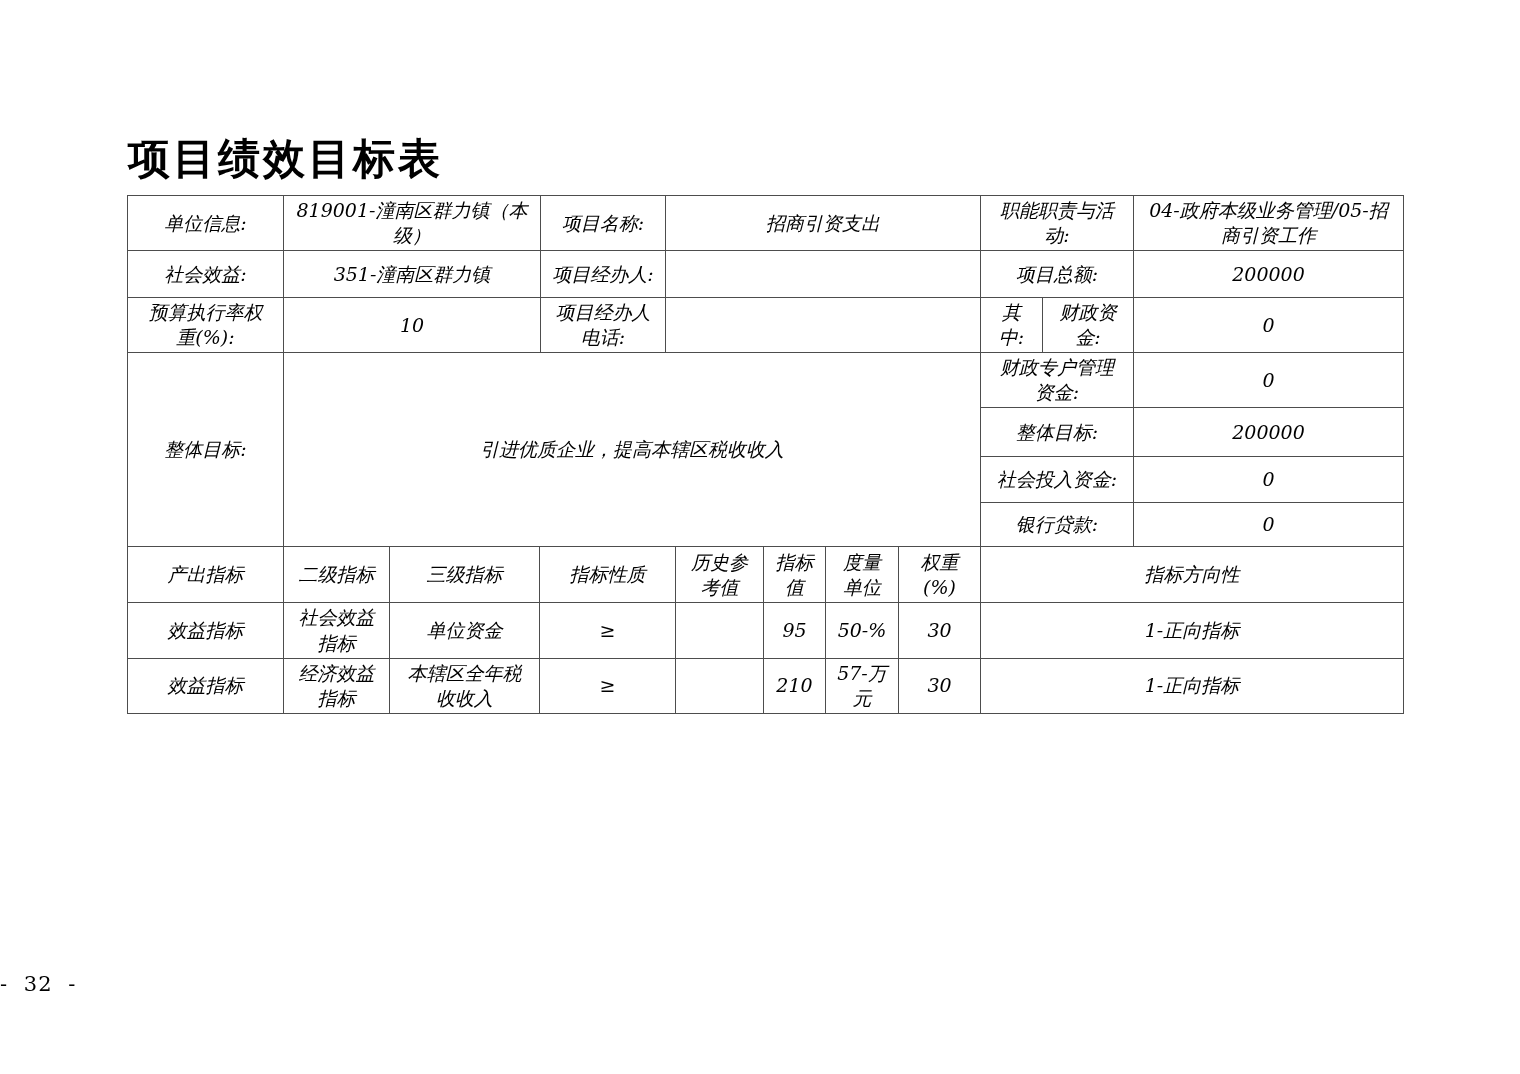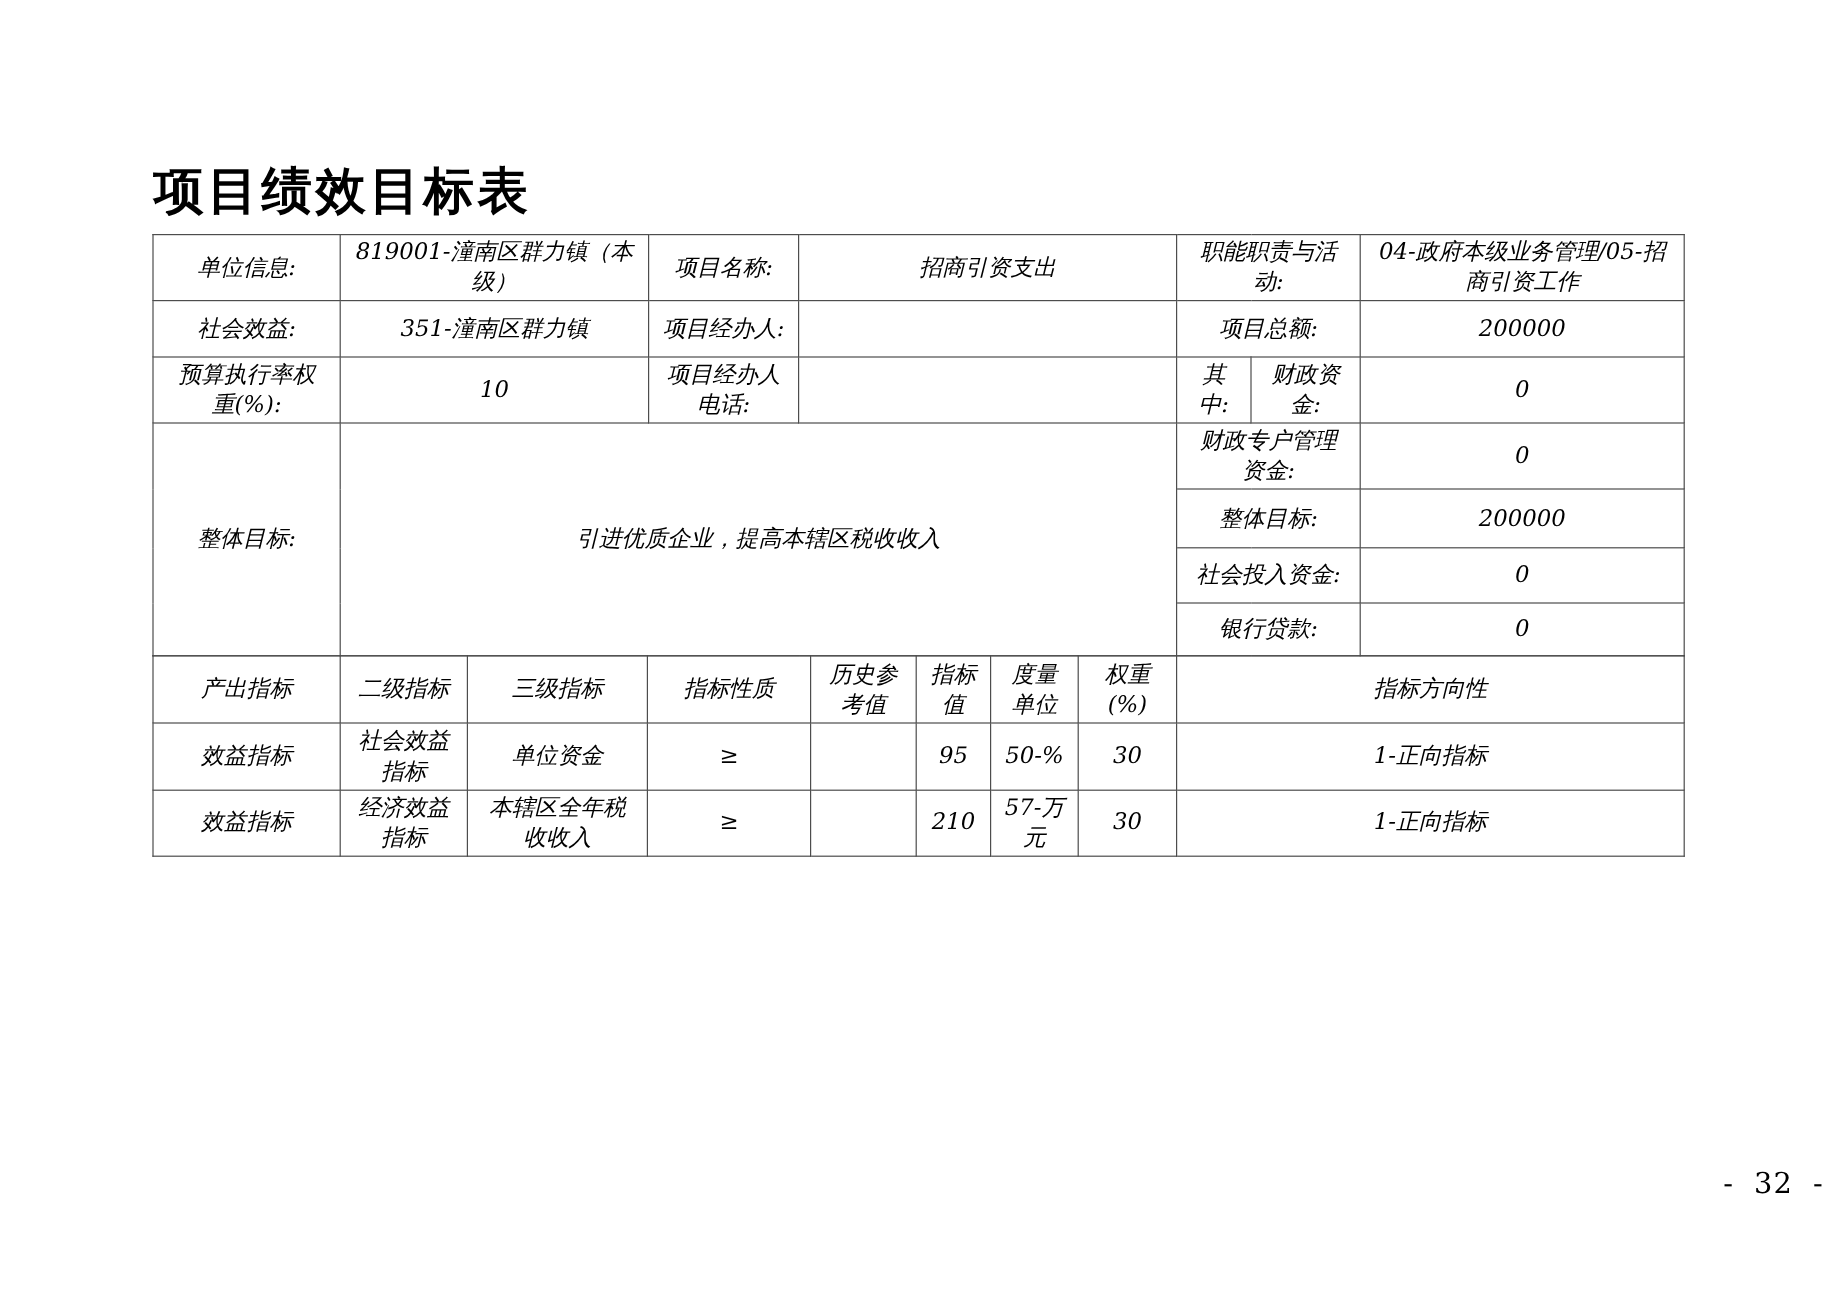--- a/index.html
+++ b/index.html
@@ -45,22 +45,22 @@
     padding: 2px 4px;
     white-space: pre-line;
     overflow: hidden;
   }
   .tbl-bottom { margin-top: -1px; } 
   .page-number {
     position: absolute;
     top: 972px;
     left: 0;
     width: 1520px;
-    text-align: right;
-    font-size: 24px;
+    text-align: left;
+    font-size: 21px;
     letter-spacing: 1px;
     word-spacing: 8px;
   }
 </style>
 </head>
 <body>
 
 <div class="page">
 
   <div class="doc-title">项目绩效目标表</div>

